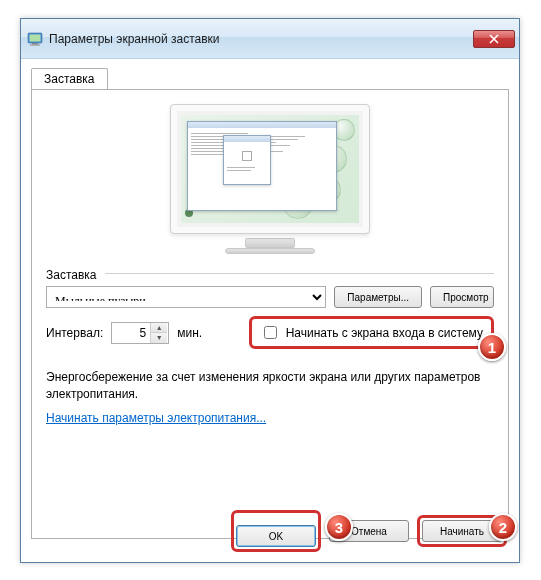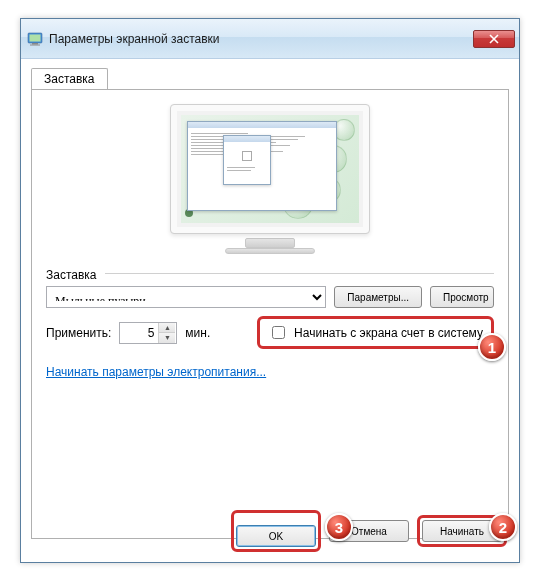--- a/index.html
+++ b/index.html
@@ -339,41 +339,42 @@
 
     <div class="row">
       <select class="dropdown">
         <option>Мыльные пузыри</option>
       </select>
       <button class="btn">Параметры...</button>
       <button class="btn" style="width:64px;min-width:0;overflow:hidden;white-space:nowrap">Просмотр</button>
     </div>
 
     <div class="row">
-      <span>Применить:</span>
+      <span>Интервал:</span>
       <div class="spinner">
         <input type="text" value="5" style="">
         <div class="spinner-btns">
           <div class="spin-btn">▲</div>
           <div class="spin-btn">▼</div>
         </div>
       </div>
       <span>мин.</span>
       <div style="flex:1"></div>
       <div class="highlight-red" style="margin-left:-6px">
         <label class="checkbox-wrap">
           <input type="checkbox" style="">
-          <span>Начинать с экрана счет в систему</span>
+          <span>Начинать с экрана входа в систему</span>
         </label>
       </div>
     </div>
 
     <div style="height:8px"></div>
 
 
+    <div class="energy-text">Энергосбережение за счет изменения яркости экрана или других параметров электропитания.</div>
     <a class="link">Начинать параметры электропитания...</a>
 
   </div>
 
   <div class="footer-btns">
     <span class="hl-wrap">
       <button class="btn default" style="min-width:80px">OK</button>
     </span>
     <button class="btn" style="min-width:80px">Отмена</button>
     <span class="hl-wrap">

